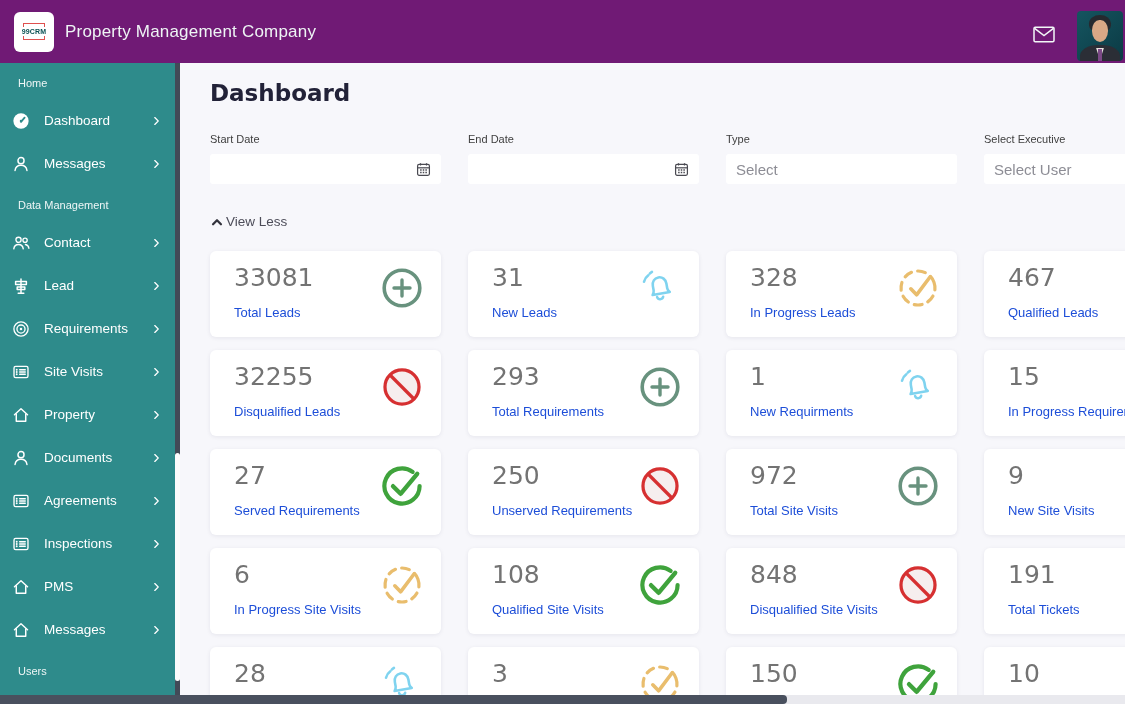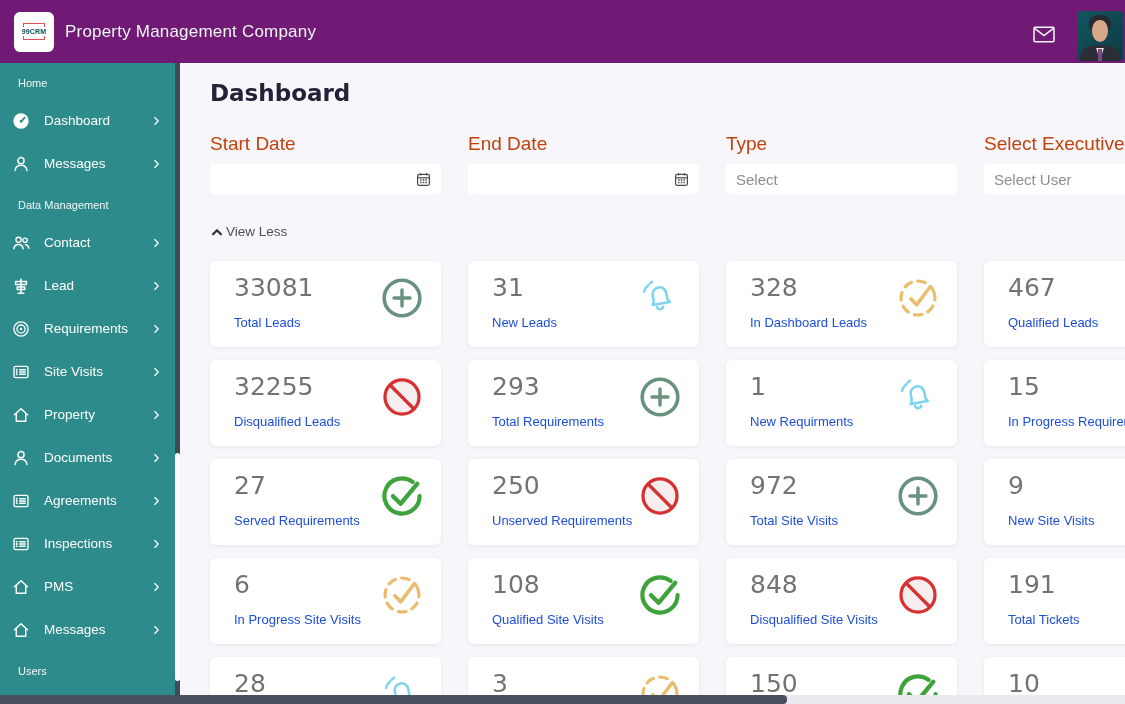--- a/index.html
+++ b/index.html
@@ -33,21 +33,21 @@
     font-size:13.5px;color:#fff;cursor:pointer;}
   .side-item .icon{width:20px;display:flex;align-items:center;margin-right:12px;flex:0 0 auto;}
   .side-item .chev{position:absolute;right:13px;top:50%;transform:translateY(-50%);display:flex;}
   .scroll-track{position:absolute;top:63px;left:175px;width:5px;bottom:0;background:#424a57;z-index:6;}
   .scroll-thumb{position:absolute;top:390px;left:0;width:5px;height:228px;background:#fcfcfc;border-radius:3px;}
   
   .main{position:absolute;top:63px;left:180px;right:0;bottom:0;background:#f7f7fb;
     overflow:hidden;padding:16px 0 0 30px;box-sizing:border-box;}
   .page-title{font-family:"DejaVu Sans",sans-serif;font-size:23px;font-weight:700;color:#222238;margin:0;line-height:28px;}
   .filters{display:grid;grid-template-columns:repeat(4,231px);column-gap:27px;width:1006px;margin-top:26px;}
-  .filter-label{font-size:19px;color:#c2410c;}
+  .filter-label{font-size:11px;color:#404040;}
   .filter-box{margin-top:9px;height:30px;background:#fff;border-radius:3px;display:flex;align-items:center;
     justify-content:space-between;padding:0 10px;box-sizing:border-box;cursor:pointer;}
   .filter-value{font-size:15px;color:#8d8d95;}
   .view-less{margin-top:30px;display:flex;align-items:center;font-size:13.5px;color:#4d4d59;
     width:max-content;cursor:pointer;}
   .view-less .vl-label{margin-left:2px;}
   .cards{display:grid;grid-template-columns:repeat(4,231px);gap:13px 27px;width:1006px;margin-top:22px;}
   .card{position:relative;background:#fff;height:86px;border-radius:6px;box-shadow:0 1px 4px rgba(30,30,60,.08);}
   .card-num{font-family:"DejaVu Sans",sans-serif;font-size:25px;color:#737373;margin:13px 0 0 24px;line-height:1.15;}
   .card-lbl{font-size:13px;color:#1d4ed8;margin:12px 0 0 24px;white-space:nowrap;}
@@ -352,21 +352,21 @@
           <svg width="44" height="44" viewBox="0 0 46 46" fill="none" stroke="#7fd3ef" stroke-width="2.7" stroke-linecap="round" stroke-linejoin="round">
             <path d="M32.3 28.9c-1.4-1.8-1.9-2.9-1.9-4.4v-5c0-4.4-3-7.7-7.2-7.7s-7.2 3.3-7.2 7.7v5c0 1.5-.5 2.6-1.9 4.4z" transform="rotate(-10 23 23)"></path>
             <path d="M20 32.5a3.3 3.3 0 0 0 6.3-.3"></path>
             <path d="M10.8 9.7c-2.3 1.7-3.9 4-4.5 6.7"></path>
             <path d="M14.6 6.1c-.8.5-1.6 1.1-2.3 1.8"></path>
           </svg>
         </span>
       </div>
       <div class="card">
         <div class="card-num">328</div>
-        <div class="card-lbl">In Dashboard Leads</div>
+        <div class="card-lbl">In Progress Leads</div>
         <span class="card-icon">
           <svg width="46" height="46" viewBox="0 0 46 46" fill="none">
             <circle cx="23" cy="23" r="17" stroke="#e9bd6d" stroke-width="3.2" stroke-dasharray="7.8 6.4" stroke-linecap="round" transform="rotate(-20 23 23)"></circle>
             <path d="M15.8 23.8l5.8 6L35 12" stroke="#e9bd6d" stroke-width="3.6" stroke-linecap="round" stroke-linejoin="round"></path>
           </svg>
         </span>
       </div>
       <div class="card">
         <div class="card-num">467</div>
         <div class="card-lbl">Qualified Leads</div>

